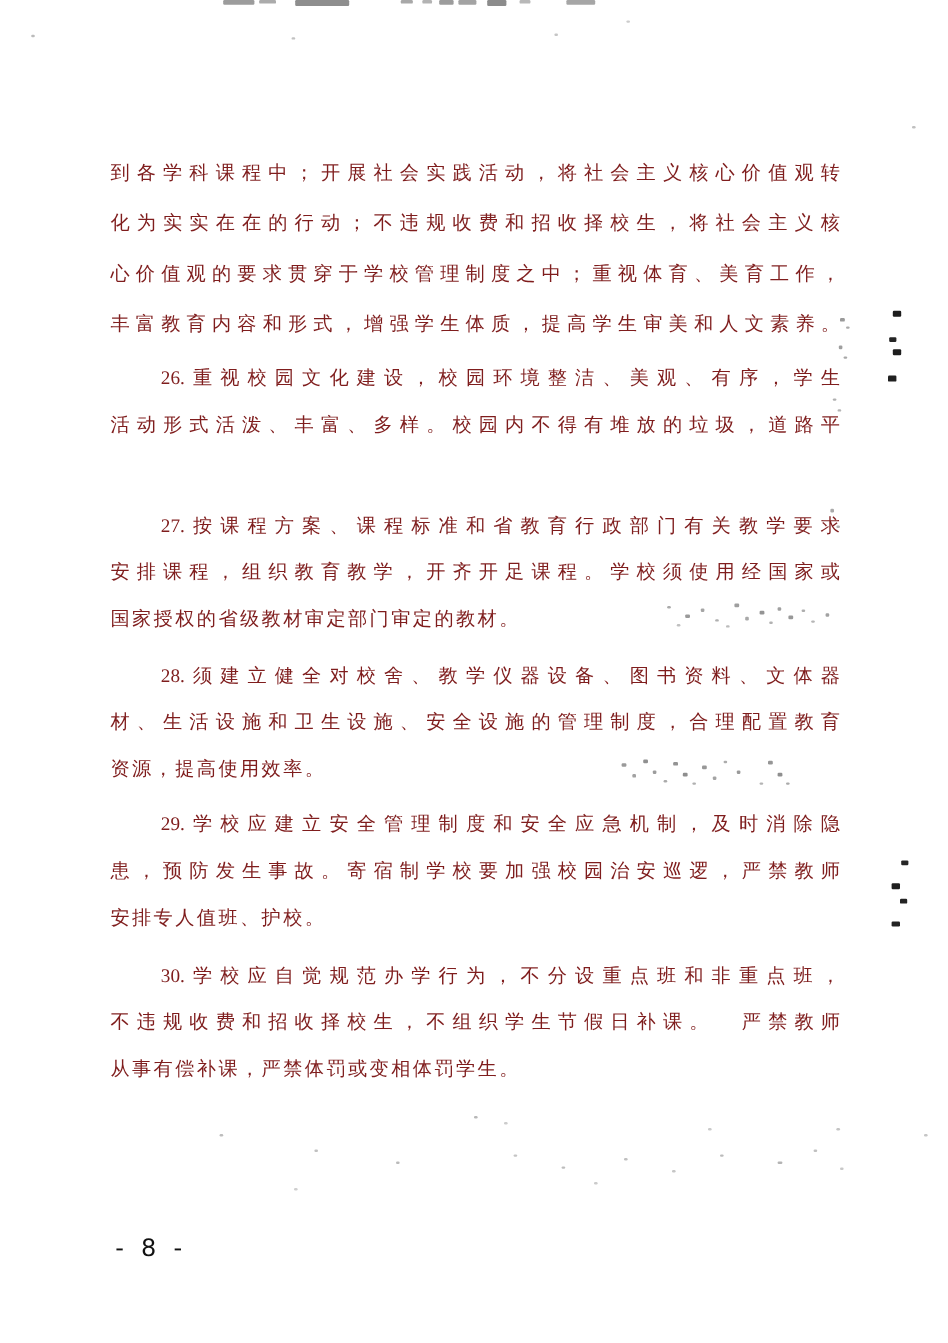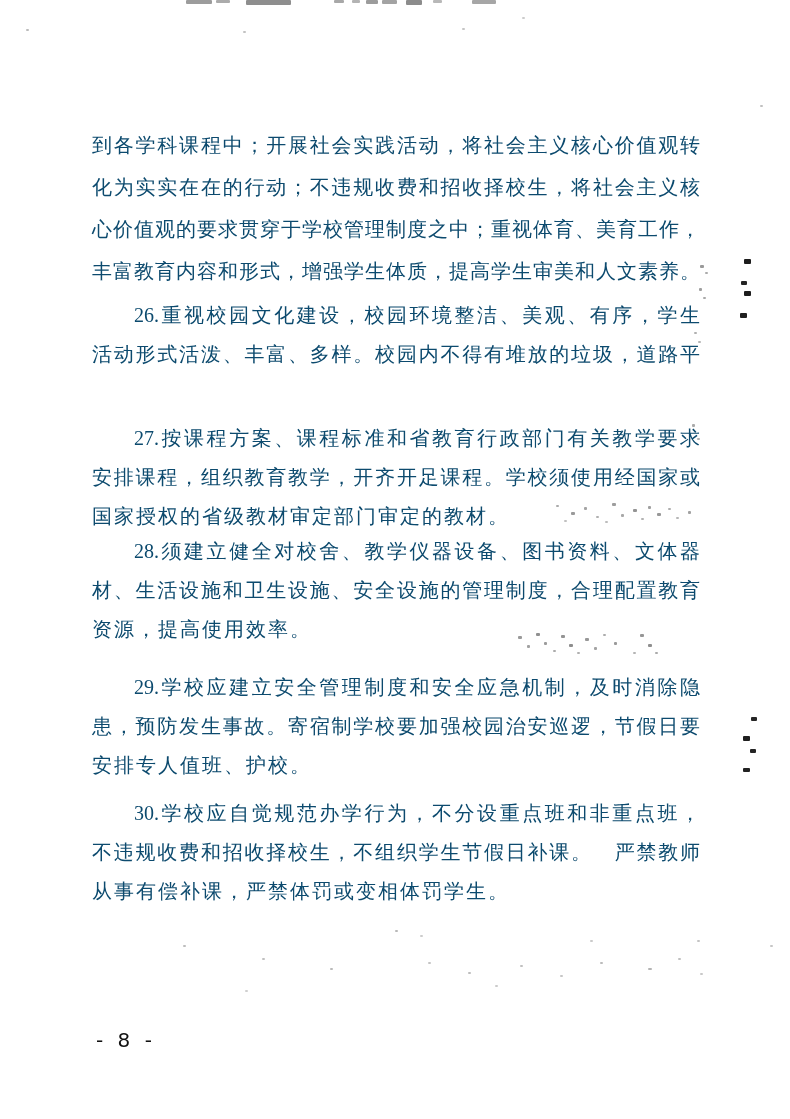--- a/index.html
+++ b/index.html
@@ -12,39 +12,39 @@
   }
   .page{
     position:absolute;left:0;top:0;width:790px;height:1119px;
     background:#ffffff;overflow:hidden;
   }
   .para{
     position:absolute;left:92px;width:608px;
     color:#161616;
   }
   .line{
-    font-size:20px;
+    font-size:16px;
     line-height:39px;
     letter-spacing:2px;
-    color:#0c4a6e;
+    color:#7f1d1d;
     text-align:left;
     font-weight:500;
   }
   .p0 .line{line-height:42px;}
   .line.fill{
     letter-spacing:0;
     text-align:justify;
     text-align-last:justify;
     text-justify:inter-character;
   }
   .line.ind{text-indent:42px;}
   .p0{top:124px;}
   .p1{top:296px;}
   .p2{top:419px;}
-  .p3{top:532px;}
+  .p3{top:544px;}
   .p4{top:668px;}
   .p5{top:794px;}
   .page-number{
     position:absolute;left:96px;top:1028px;
     font-family:"DejaVu Sans","Liberation Sans",sans-serif;
     font-size:20px;letter-spacing:4px;color:#111111;
   }
   .noise-layer{position:absolute;left:0;top:0;width:790px;height:1119px;pointer-events:none;}
   .speck{position:absolute;border-radius:1px;}
 </style>
@@ -155,21 +155,21 @@
   </div>
 
   <div class="para p3">
     <div class="line fill ind">28.须建立健全对校舍、教学仪器设备、图书资料、文体器</div>
     <div class="line fill">材、生活设施和卫生设施、安全设施的管理制度，合理配置教育</div>
     <div class="line">资源，提高使用效率。</div>
   </div>
 
   <div class="para p4">
     <div class="line fill ind">29.学校应建立安全管理制度和安全应急机制，及时消除隐</div>
-    <div class="line fill">患，预防发生事故。寄宿制学校要加强校园治安巡逻，节假日要</div>
+    <div class="line fill">患，预防发生事故。寄宿制学校要加强校园治安巡逻，严禁教师</div>
     <div class="line">安排专人值班、护校。</div>
   </div>
 
   <div class="para p5">
     <div class="line fill ind">30.学校应自觉规范办学行为，不分设重点班和非重点班，</div>
     <div class="line fill">不违规收费和招收择校生，不组织学生节假日补课。　严禁教师</div>
     <div class="line">从事有偿补课，严禁体罚或变相体罚学生。</div>
   </div>
 
   <div class="page-number">- 8 -</div>

